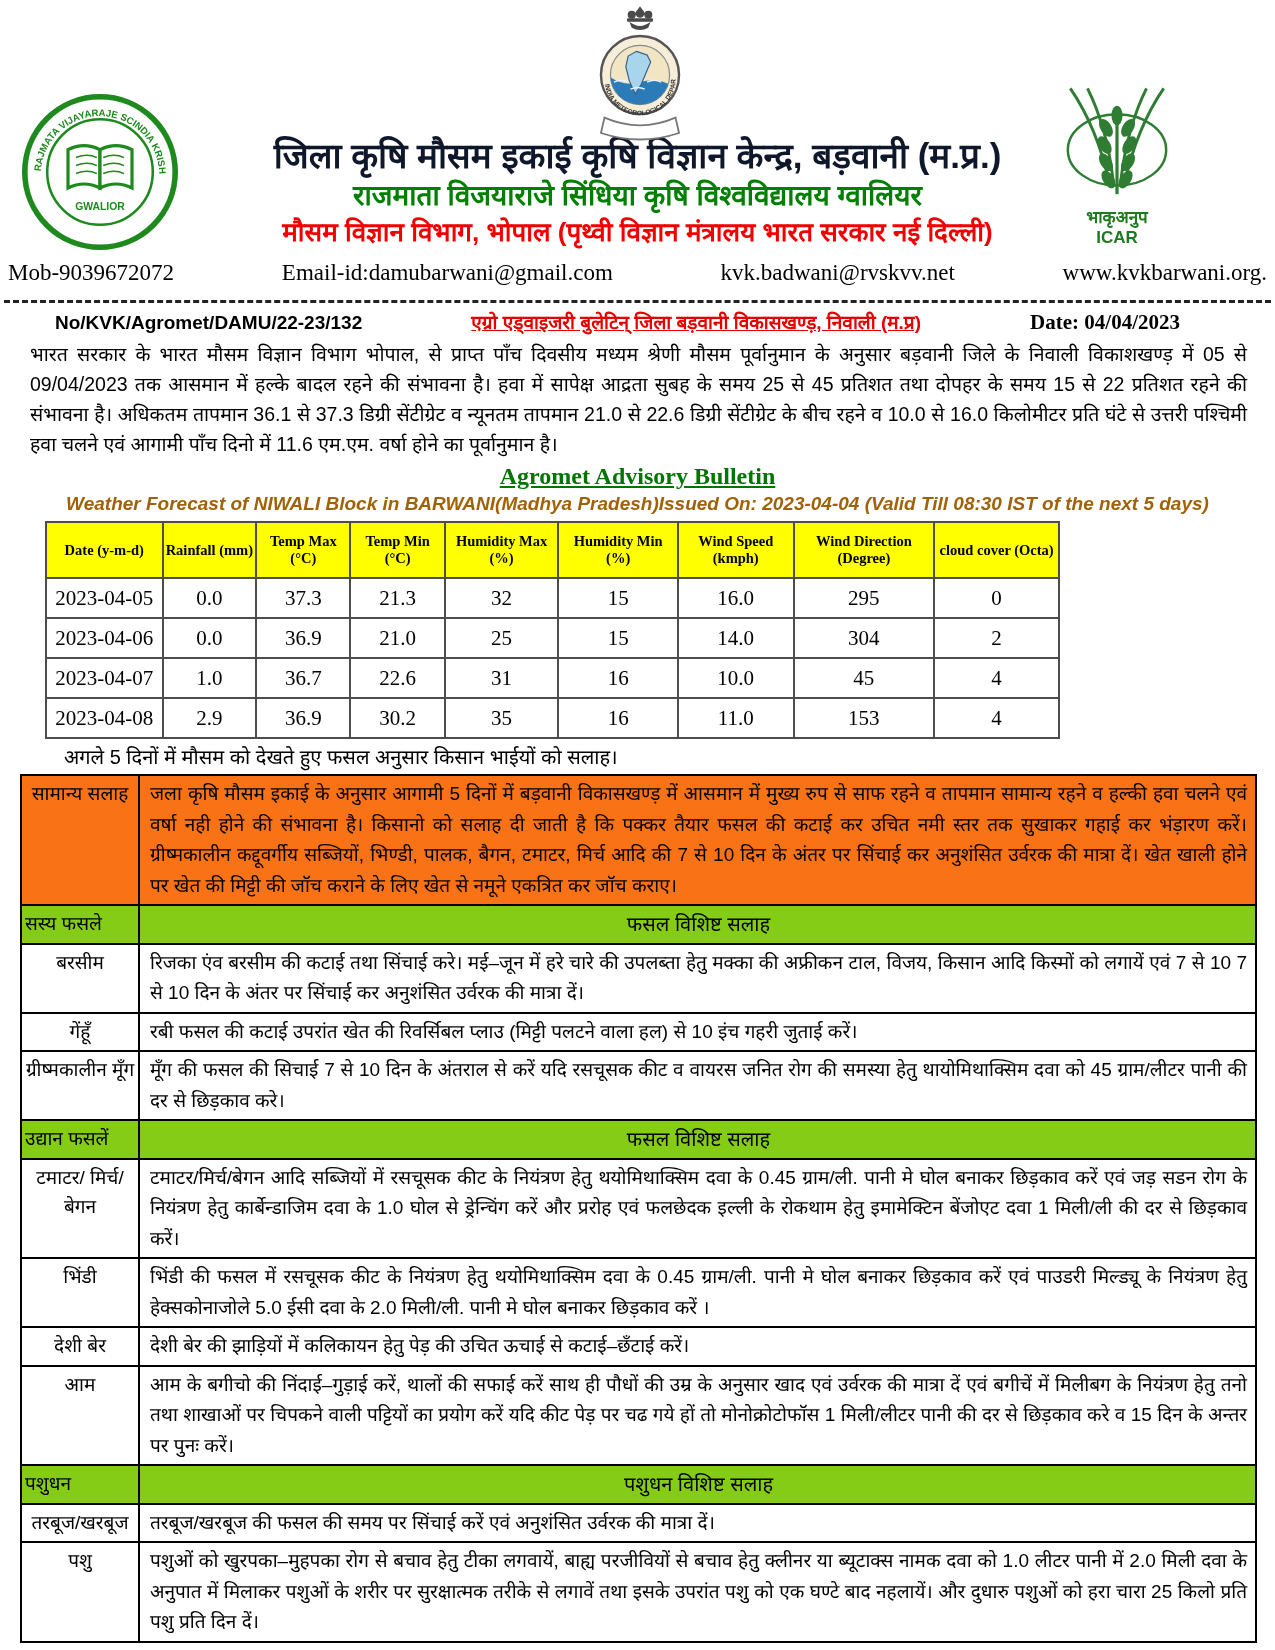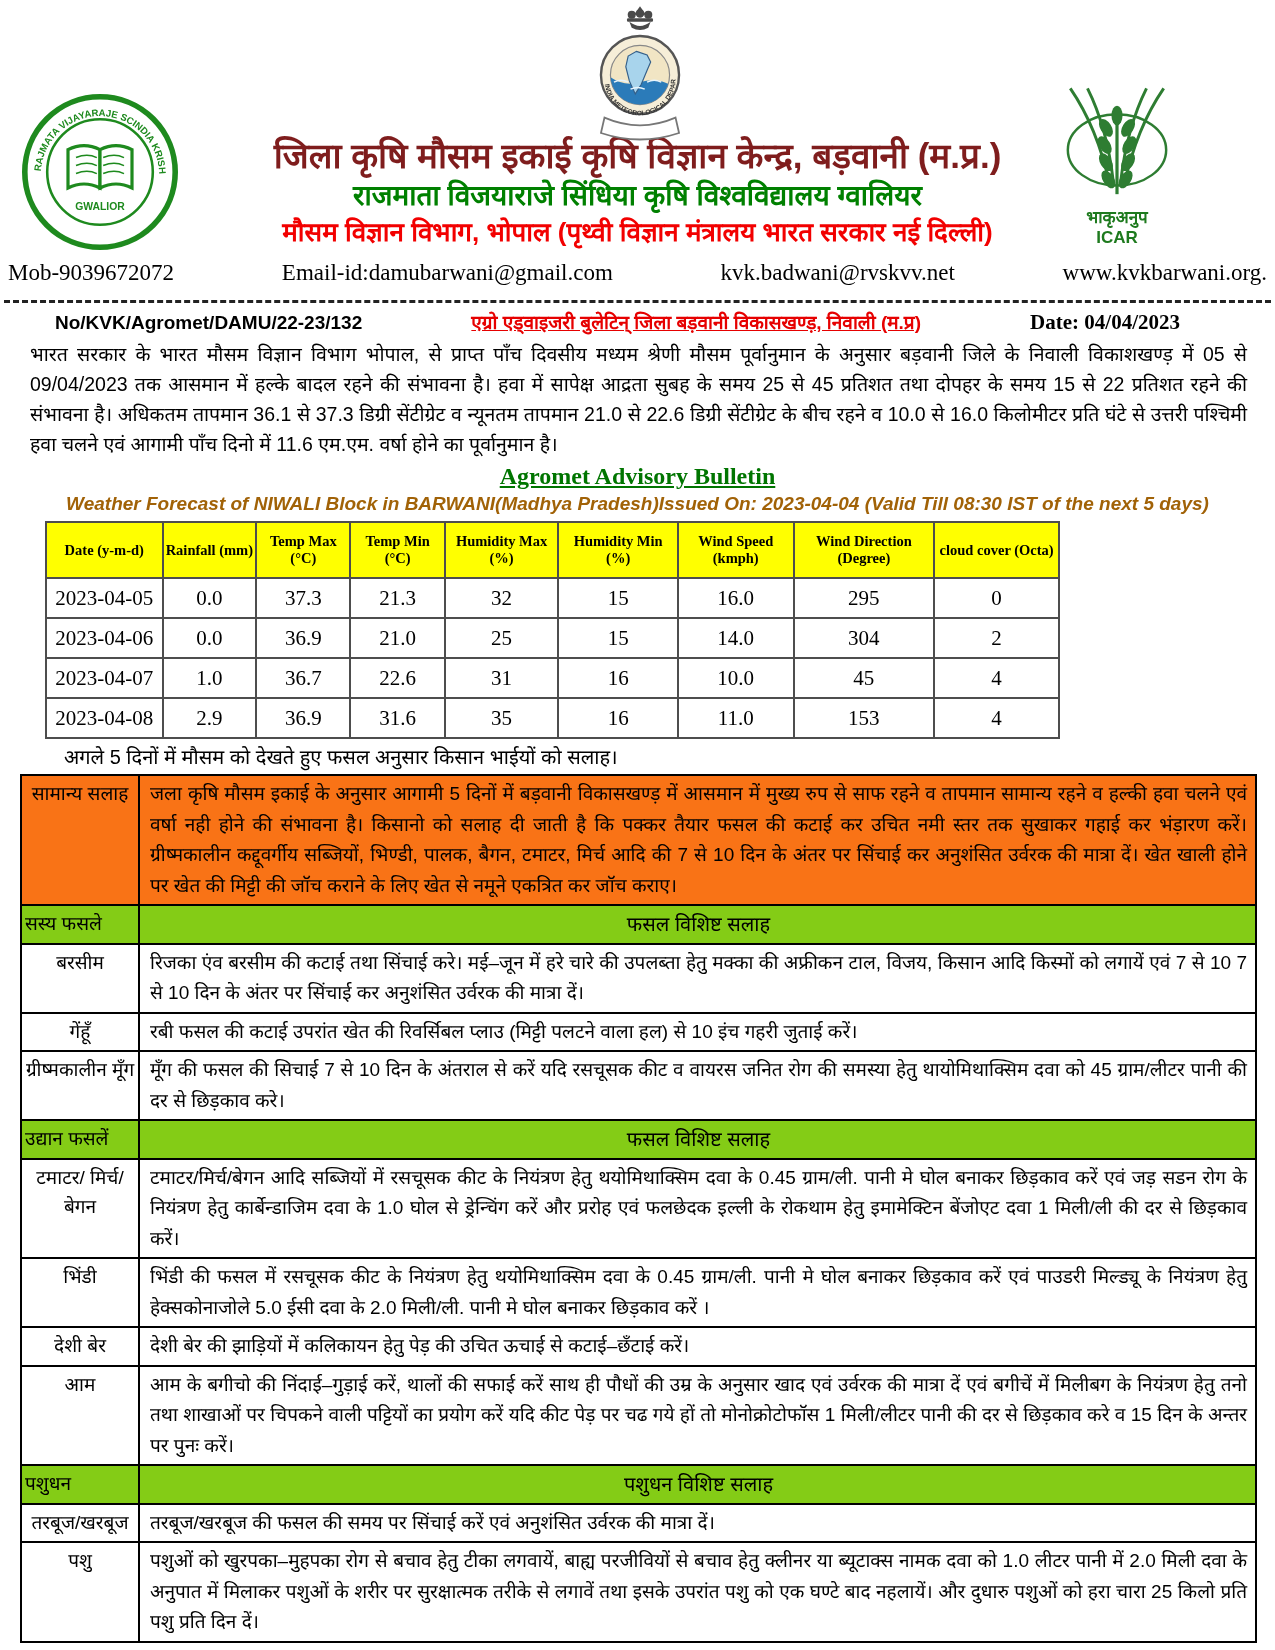--- a/index.html
+++ b/index.html
@@ -8,21 +8,21 @@
     font-family:"Liberation Sans","DejaVu Sans",sans-serif;color:#000;
   }
   
   .page{width:1275px;height:1650px;position:relative;}
   .logo{position:absolute;}
   .logo-left{left:14px;top:92px;width:172px;height:160px;}
   .logo-center{left:542px;top:4px;width:196px;height:142px;}
   .logo-right{left:1042px;top:86px;width:150px;height:158px;text-align:center;}
   .icar-caption{font-weight:bold;color:#1e7a1e;font-size:17px;line-height:20px;}
   .titles{padding-top:134px;text-align:center;}
-  .title1{color:#7f1d1d;font-size:35px;font-weight:bold;line-height:44px;}
+  .title1{color:#0f172a;font-size:35px;font-weight:bold;line-height:44px;}
   .title2{color:#008000;font-size:28px;font-weight:bold;line-height:36px;}
   .title3{color:#f20000;font-size:26px;font-weight:bold;line-height:36px;}
   .contact{
     display:flex;justify-content:space-between;align-items:baseline;
     font-family:"Liberation Serif","DejaVu Serif",serif;font-size:23px;
     padding:10px 8px 0 8px;
   }
   .sep{border-top:3px dashed #222;margin:14px 4px 0 4px;height:0;}
   
   .refline{display:flex;align-items:baseline;padding:6px 95px 0 55px;font-weight:bold;font-size:19px;}
@@ -230,21 +230,21 @@
           <td>31</td>
           <td>16</td>
           <td>10.0</td>
           <td>45</td>
           <td>4</td>
         </tr>
         <tr>
           <td>2023-04-08</td>
           <td>2.9</td>
           <td>36.9</td>
-          <td>31.6</td>
+          <td>30.2</td>
           <td>35</td>
           <td>16</td>
           <td>11.0</td>
           <td>153</td>
           <td>4</td>
         </tr>
       </tbody>
   </table>
 
   <div class="advice-intro">अगले 5 दिनों में मौसम को देखते हुए फसल अनुसार किसान भाईयों को सलाह।</div>

